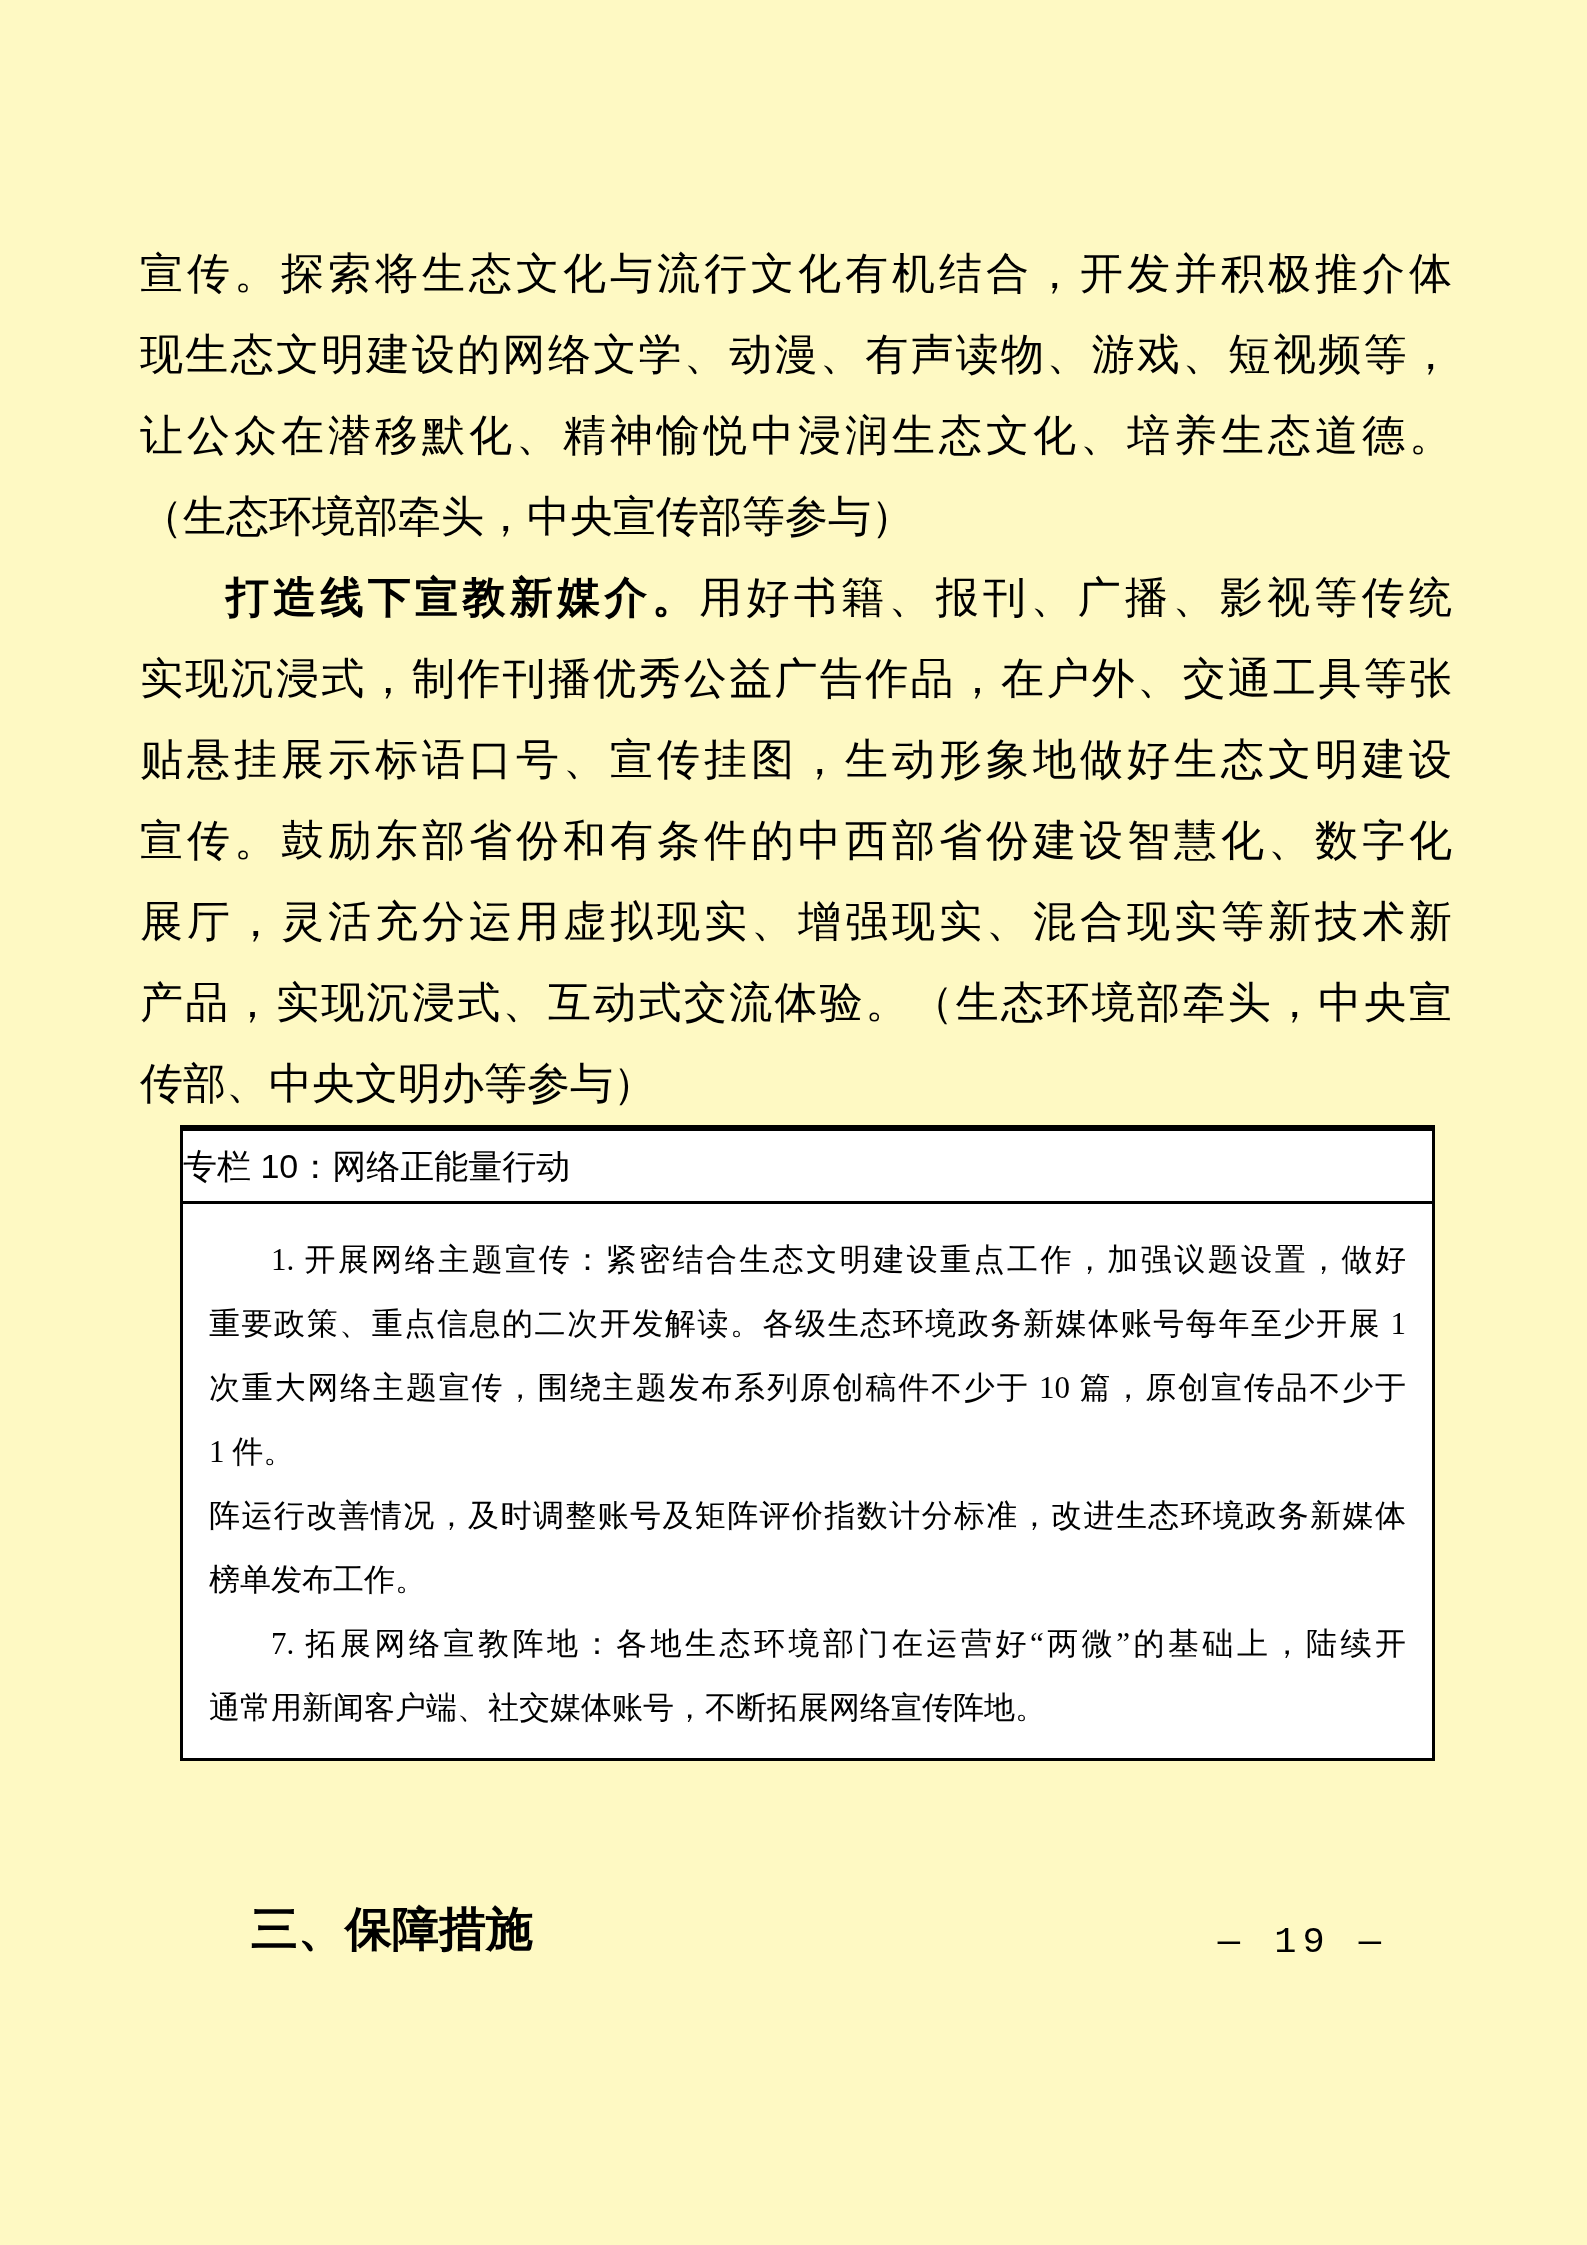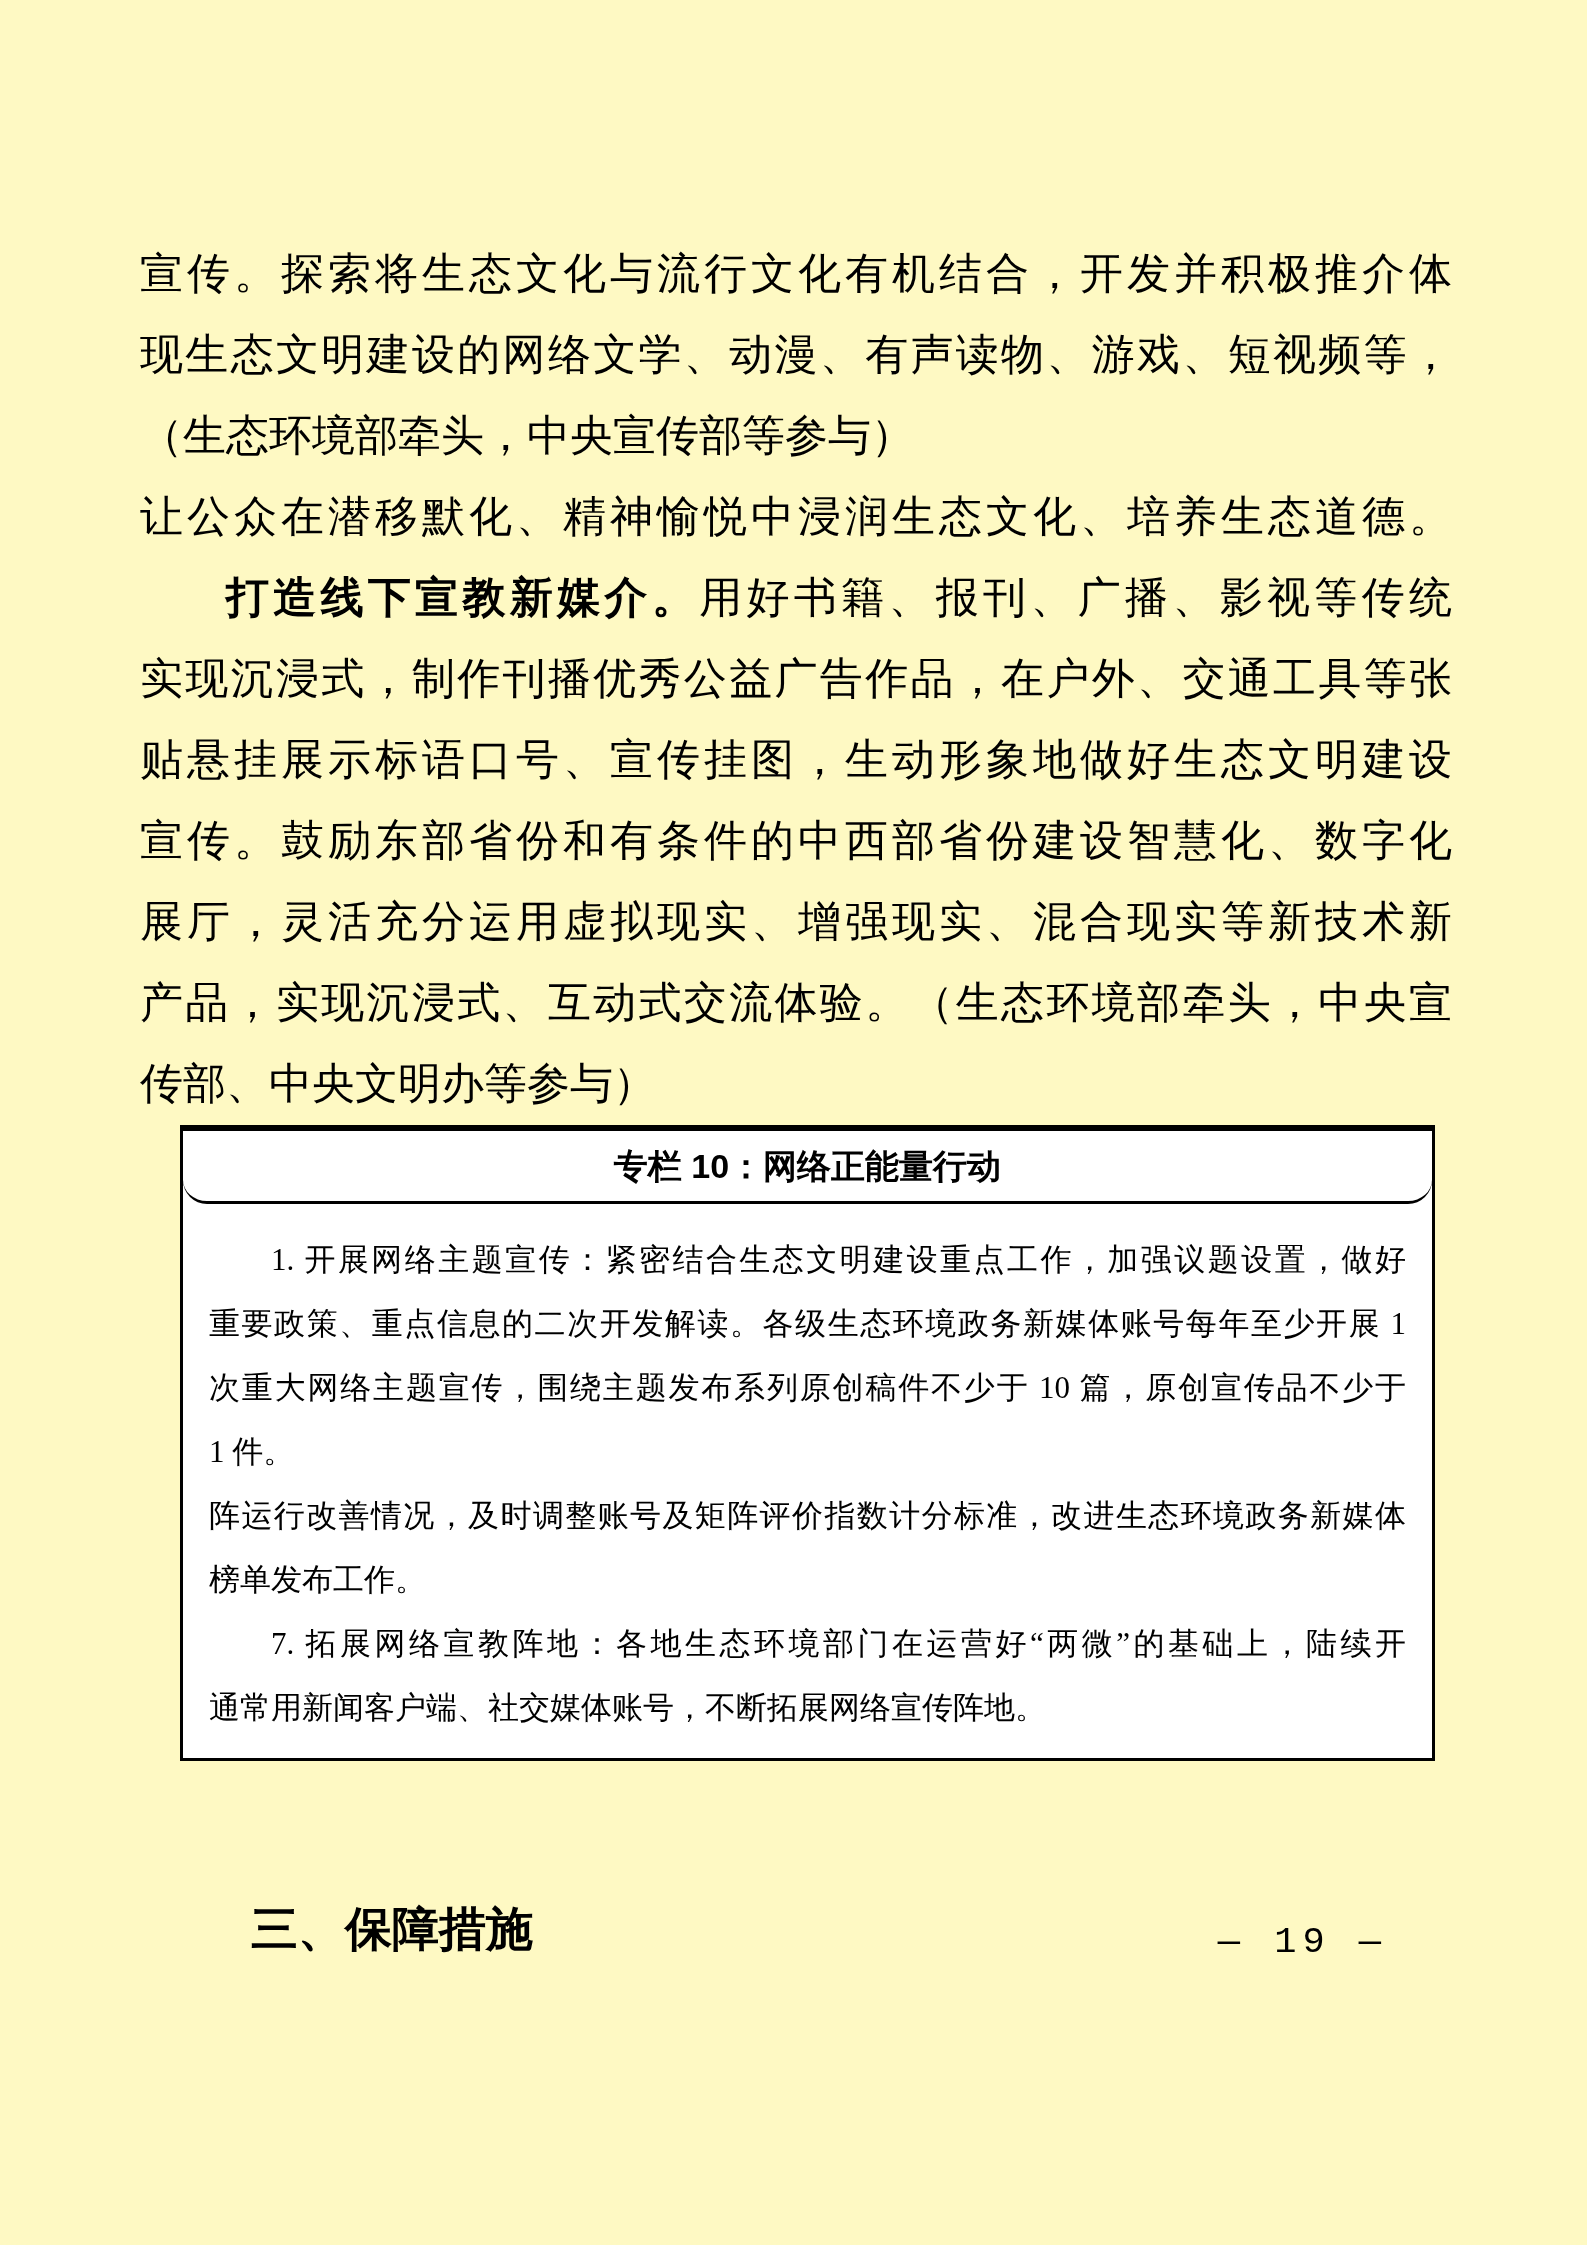--- a/index.html
+++ b/index.html
@@ -43,26 +43,25 @@
     top: 1125px;
     width: 1255px;
     box-sizing: border-box;
     border: 3px solid #000000;
     border-top: 6px solid #000000;
     background: #ffffff;
   }
   .panel-title {
     height: 70px;
     line-height: 70px;
-    text-align: center;
+    text-align: left;
     font-family: "Liberation Sans", "DejaVu Sans", sans-serif;
-    font-weight: bold;
+    font-weight: normal;
     font-size: 34px;
     border-bottom: 3px solid #000000;
-    border-radius: 24px;
   }
   .panel-body {
     padding: 24px 26px 18px 26px;
   }
   .pl {
     margin: 0;
     height: 64px;
     line-height: 64px;
     font-size: 31px;
   }
@@ -93,22 +92,22 @@
   }
 </style>
 </head>
 <body>
 
 <div class="page">
 
   <main class="body-text">
     <p class="bl just">宣传。探索将生态文化与流行文化有机结合，开发并积极推介体</p>
     <p class="bl just">现生态文明建设的网络文学、动漫、有声读物、游戏、短视频等，</p>
+    <p class="bl just">让公众在潜移默化、精神愉悦中浸润生态文化、培养生态道德。</p>
     <p class="bl">（生态环境部牵头，中央宣传部等参与）</p>
-    <p class="bl just">让公众在潜移默化、精神愉悦中浸润生态文化、培养生态道德。</p>
     <p class="bl just indent"><span class="lead-bold">打造线下宣教新媒介。</span><span>用好书籍、报刊、广播、影视等传统</span></p>
     <p class="bl just">实现沉浸式，制作刊播优秀公益广告作品，在户外、交通工具等张</p>
     <p class="bl just">贴悬挂展示标语口号、宣传挂图，生动形象地做好生态文明建设</p>
     <p class="bl just">宣传。鼓励东部省份和有条件的中西部省份建设智慧化、数字化</p>
     <p class="bl just">展厅，灵活充分运用虚拟现实、增强现实、混合现实等新技术新</p>
     <p class="bl just">产品，实现沉浸式、互动式交流体验。（生态环境部牵头，中央宣</p>
     <p class="bl">传部、中央文明办等参与）</p>
   </main>
 
   <section class="panel">

